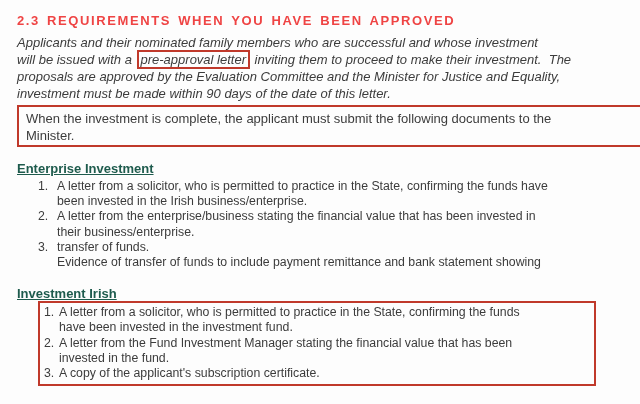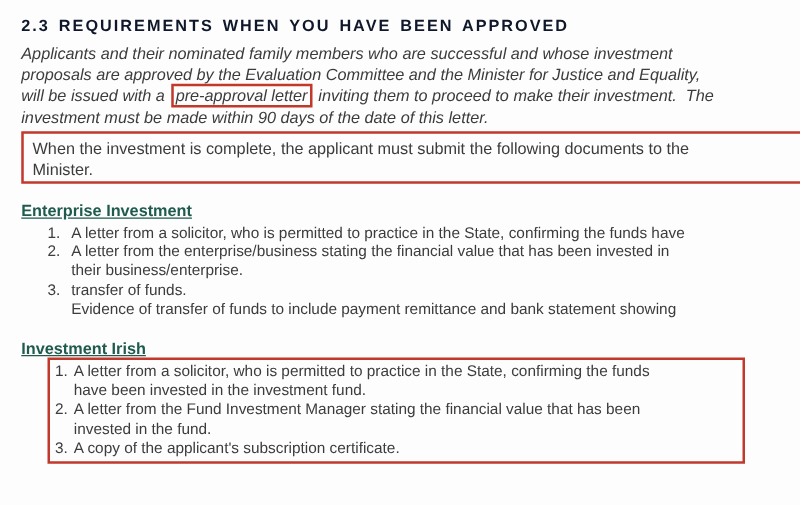--- a/index.html
+++ b/index.html
@@ -19,21 +19,21 @@
   .line{display:block;white-space:pre-wrap;}
 
   
   .heading{
     margin:13px 0 0 0;
     font-size:13px;
     line-height:15px;
     font-weight:bold;
     letter-spacing:1.6px;
     word-spacing:2px;
-    color:#0f172a;
+    color:#ef4444;
   }
 
   
   .intro{
     margin:6px 0 0 0;
     font-size:13px;
     line-height:17px;
     font-style:italic;
   }
   .hl-box{
@@ -89,37 +89,38 @@
 </style>
 </head>
 <body>
 
 <div class="page">
 
   <h1 class="heading">2.3 REQUIREMENTS WHEN YOU HAVE BEEN APPROVED</h1>
 
   <p class="intro">
     <span class="line">Applicants and their nominated family members who are successful and whose investment</span>
+    <span class="line"><span>will be issued with a </span><span class="hl-box">pre-approval letter</span><span> inviting them to proceed to make their investment.  The</span></span>
     <span class="line">proposals are approved by the Evaluation Committee and the Minister for Justice and Equality,</span>
-    <span class="line"><span>will be issued with a </span><span class="hl-box">pre-approval letter</span><span> inviting them to proceed to make their investment.  The</span></span>
     <span class="line">investment must be made within 90 days of the date of this letter.</span>
   </p>
 
   <div class="callout">
     <span class="line">When the investment is complete, the applicant must submit the following documents to the</span>
     <span class="line">Minister.</span>
   </div>
 
   <h2 class="sub">Enterprise Investment</h2>
 
   <div class="list">
     <div class="li">
       <span class="num">1.</span>
       <span class="txt">
         <span class="line">A letter from a solicitor, who is permitted to practice in the State, confirming the funds have</span>
+        <span class="line">been invested in the Irish business/enterprise.</span>
       </span>
     </div>
     <div class="li">
       <span class="num">2.</span>
       <span class="txt">
         <span class="line">A letter from the enterprise/business stating the financial value that has been invested in</span>
         <span class="line">their business/enterprise.</span>
       </span>
     </div>
     <div class="li">

